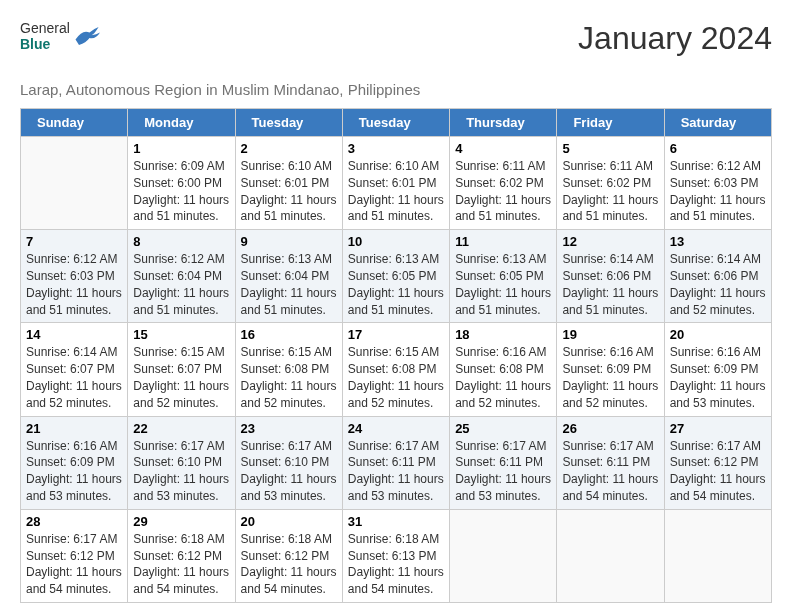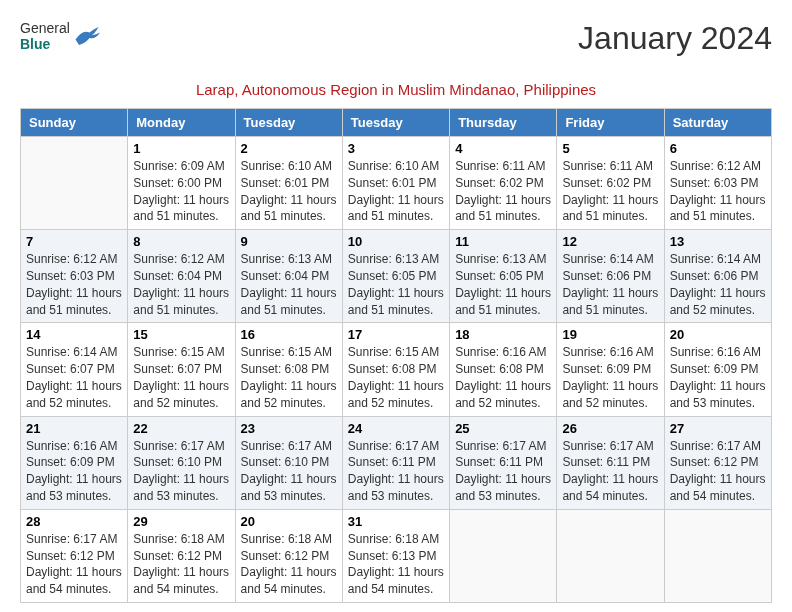--- a/index.html
+++ b/index.html
@@ -30,35 +30,34 @@
       height: 22px;
       margin-left: 2px;
     }
     .month-title {
       font-size: 32px;
       font-weight: normal;
       color: #333;
       text-align: right;
     }
     .subtitle {
-      text-align: center;
       font-size: 15px;
-      color: #b91c1c;
+      color: #737373;
       margin-bottom: 10px;
       margin-top: 24px;
     }
     table {
       width: 100%;
       border-collapse: collapse;
       font-size: 11px;
     }
     thead tr th {
       background-color: #3a7abf;
       color: #fff;
-      padding: 6px 8px;
+      padding: 6px 16px;
       text-align: left;
       font-size: 13px;
       border: 1px solid #ccc;
     }
     tbody tr td {
       border: 1px solid #ccc;
       vertical-align: top;
       padding: 4px 5px;
       width: calc(100% / 7);
       height: 90px;

